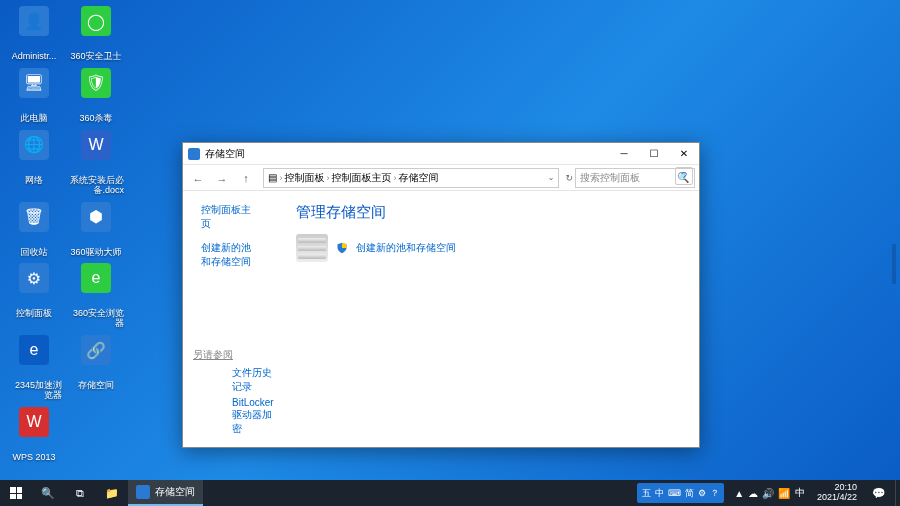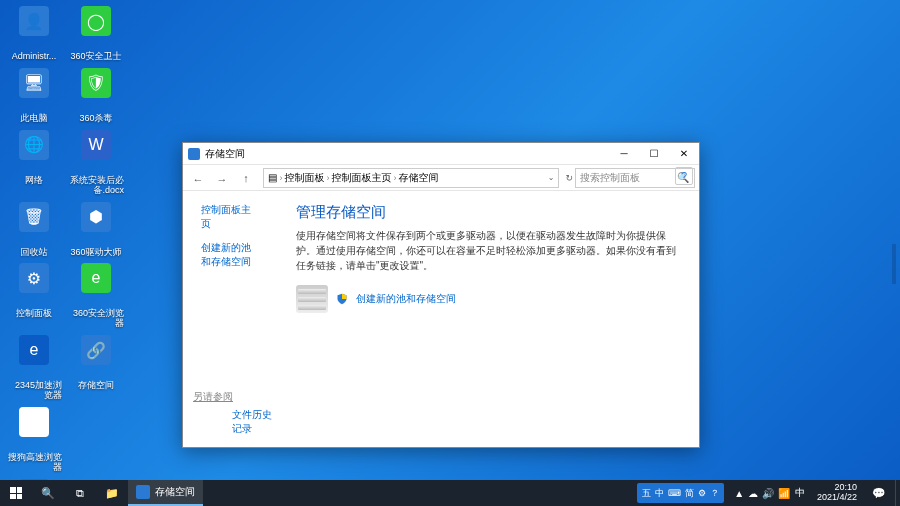--- a/index.html
+++ b/index.html
@@ -122,26 +122,20 @@
         <div class="ico" style="background:#0a5bc4">e</div>
         <div class="lbl">2345加速浏览器</div>
       </div>
       <div class="desktop-icon">
         <div class="ico" style="background:#2a7ad4">🔗</div>
         <div class="lbl">存储空间</div>
       </div>
     </div>
     <div class="desktop-col">
       <div class="desktop-icon">
-        <div class="ico" style="background:#fff">S</div>
-        <div class="lbl">搜狗高速浏览器</div>
-      </div>
-    </div>
-    <div class="desktop-col">
-      <div class="desktop-icon">
         <div class="ico" style="background:#d62f2f">W</div>
         <div class="lbl">WPS 2013</div>
       </div>
     </div>
   </div>
 
 <div class="window">
   <div class="titlebar">
     <div class="title-ico"></div>
     <div class="title-text">存储空间</div>
@@ -171,26 +165,26 @@
       <span class="sicon">🔍</span>
     </div>
   </div>
   <div class="body-area">
     <div class="sidebar" style="position:relative">
       <a>控制面板主页</a>
       <a>创建新的池和存储空间</a>
       <div class="see-also">
         <div class="hdr">另请参阅</div>
         <a>文件历史记录</a>
+        <a>BitLocker 驱动器加密</a>
       </div>
     </div>
     <div class="main">
       <div class="help-icon" style="position:absolute;top:-24px;right:6px">?</div>
       <h2>管理存储空间</h2>
-      <p>使用存储空间将文件保存到两个或更多驱动器，以便在驱动器发生故障时为你提供保护。通过使用存储空间，你还可以在容量不足时轻松添加更多驱动器。如果你没有看到任务链接，请单击"更改设置"。</p>
       <div class="create-item">
         <div class="drive-stack">
             <div></div>
             <div></div>
             <div></div>
           </div>
         <svg class="shield" viewBox="0 0 16 16">
             <path d="M8 1 L14 3 V8 C14 12 8 15 8 15 C8 15 2 12 2 8 V3 Z" fill="#2a7ad4"></path>
             <path d="M8 1 L14 3 V8 H8 Z" fill="#ffcc00"></path>
           </svg>

